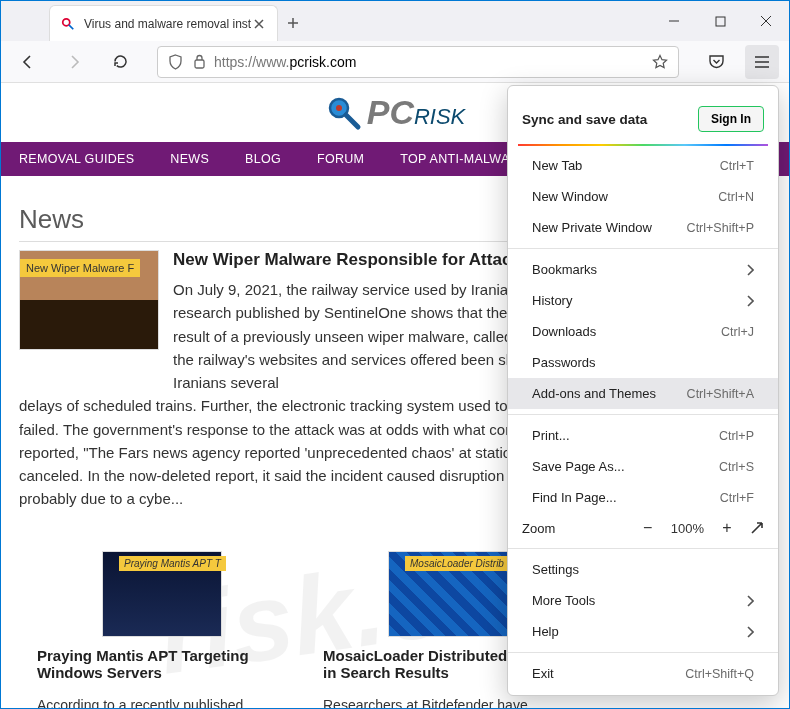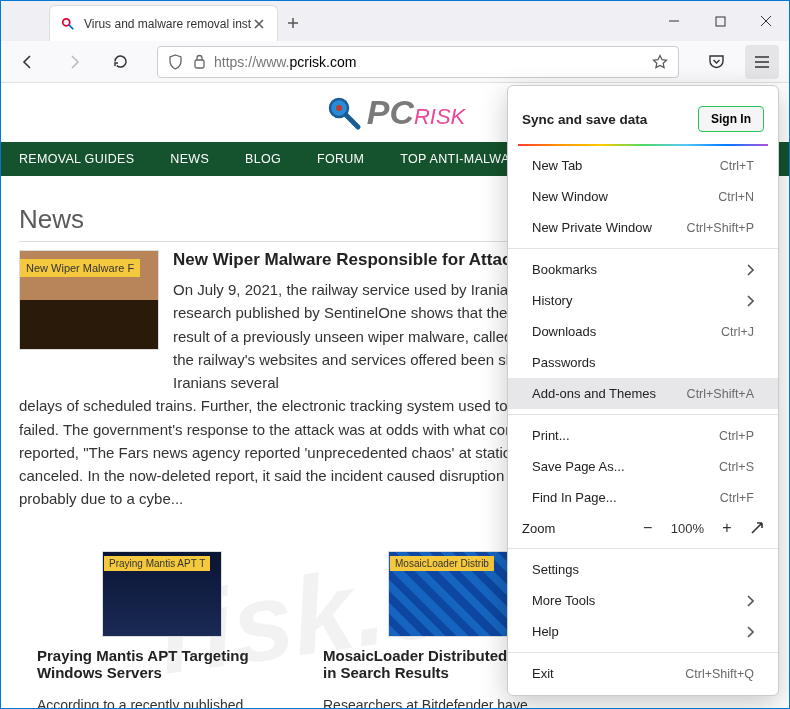--- a/index.html
+++ b/index.html
@@ -28,38 +28,38 @@
 .pocket { width:34px; height:34px; display:flex; align-items:center; justify-content:center; color:#333; cursor:pointer;}
 .hamburger { width:34px; height:34px; display:flex; align-items:center; justify-content:center; color:#333; background:#e5e5e8; border-radius:4px; cursor:pointer;}
 
 
 .page { position: relative; height: calc(100% - 82px); overflow:hidden; }
 .watermark { position:absolute; bottom:40px; right:180px; font-size:110px; color:rgba(0,0,0,0.05); font-style:italic; font-weight:bold; transform:rotate(-8deg); pointer-events:none; z-index:0;}
 .content { position:relative; z-index:1; }
 .logo { display:flex; justify-content:center; padding: 10px 0; align-items:center;}
 .logo-mark { width:38px; height:38px; margin-right:4px;}
 .logo-text { font-size: 34px; color:#7a7a7a; font-weight:bold; font-style:italic; }
-.logo-text .risk { font-size:22px; font-weight:normal; color:#ec4899;}
-.navmenu { background:#14532d; height:34px; display:flex; align-items:center; padding: 0 18px; gap: 36px;}
+.logo-text .risk { font-size:22px; font-weight:normal; color:#0c4a6e;}
+.navmenu { background:#701a75; height:34px; display:flex; align-items:center; padding: 0 18px; gap: 36px;}
 .navmenu span { color:#fff; font-size:12.5px; font-weight:500; letter-spacing:0.3px; cursor:pointer;}
 .news-section { padding: 28px 18px 10px; }
 .news-h { font-size: 26px; color:#5a5a5a; border-bottom:1px solid #ddd; padding-bottom:6px; margin-bottom:8px;}
 .article { display:flex; flex-direction:column; }
 .art-top { display:flex; gap:14px; }
 .thumb { width:140px; height:100px; background:linear-gradient(#b8845a 0%,#b8845a 50%,#2a1a0a 50%,#2a1a0a 100%); position:relative; flex-shrink:0; border:1px solid #ddd;}
 .thumb-label { position:absolute; top:8px; left:0; background:#f5c93d; padding:3px 6px; font-size:11px; color:#333; white-space:nowrap; overflow:hidden; max-width:100%;}
 .art-title { font-size:17px; font-weight:bold; color:#222; margin-bottom:8px;}
 .art-body { font-size:15px; color:#333; line-height:1.55; }
 .art-body-cont { font-size:15px; color:#333; line-height:1.55; margin-top:0;}
 .cards { display:flex; gap:36px; padding: 40px 18px 10px; }
 .card { width:250px; }
 .card-thumb { width:120px; height:86px; margin:0 auto 10px; position:relative; border:1px solid #ddd;}
 .card-thumb.blue1 { background:linear-gradient(#0a1433,#1a2a55);}
 .card-thumb.blue2 { background:repeating-linear-gradient(45deg,#1565c0,#1565c0 8px,#0d47a1 8px,#0d47a1 16px);}
-.card-label { position:absolute; top:4px; left:1px; background:#f5c93d; padding:2px 5px; font-size:10px; color:#333; white-space:nowrap; overflow:hidden; max-width:100%;}
+.card-label { position:absolute; top:4px; left:16px; background:#f5c93d; padding:2px 5px; font-size:10px; color:#333; white-space:nowrap; overflow:hidden; max-width:100%;font-style:italic;}
 .card-title { font-size:15px; font-weight:bold; color:#222; margin-bottom:8px; min-height:40px;}
 .card-body { font-size:14px; color:#333; line-height:1.5;}
 
 
 .menu { position:absolute; top:84px; right:10px; width:272px; background:#fff; border:1px solid #ccc; border-radius:6px; box-shadow:0 8px 28px rgba(0,0,0,0.22); z-index:100; padding-bottom:6px;}
 .menu-head { display:flex; align-items:center; padding:20px 14px 12px;justify-content:center; }
 .menu-head-title { font-size:13.5px; font-weight:600; color:#222;}
 .signin { margin-left:auto; font-size:12px; font-weight:600; padding:5px 12px; border:1px solid #22c55e; border-radius:4px; background:#f5f5f5; cursor:pointer;}
 .rainbow { height:2px; background:linear-gradient(90deg,#ff3b30,#ff9500,#ffcc00,#4cd964,#5ac8fa,#007aff,#af52de); margin:0 10px 4px;}
 .menu-item { display:flex; align-items:center; padding:8px 24px; font-size:13px; color:#222; cursor:pointer;}

